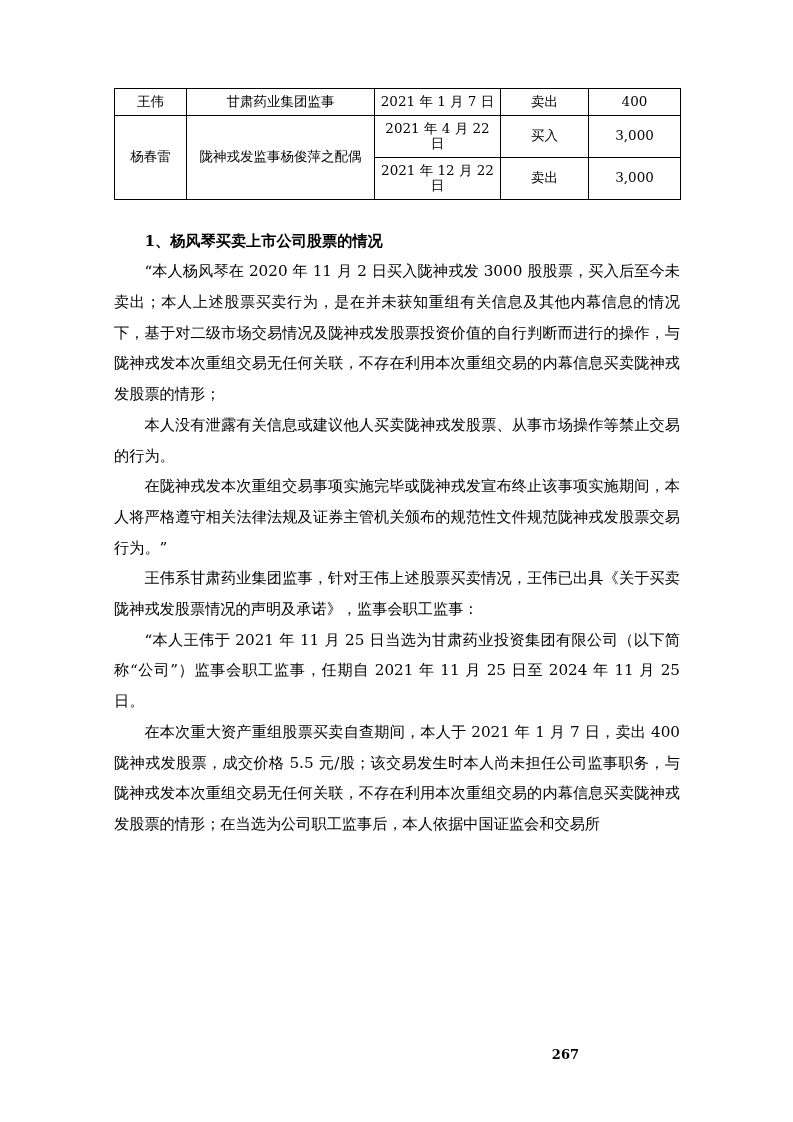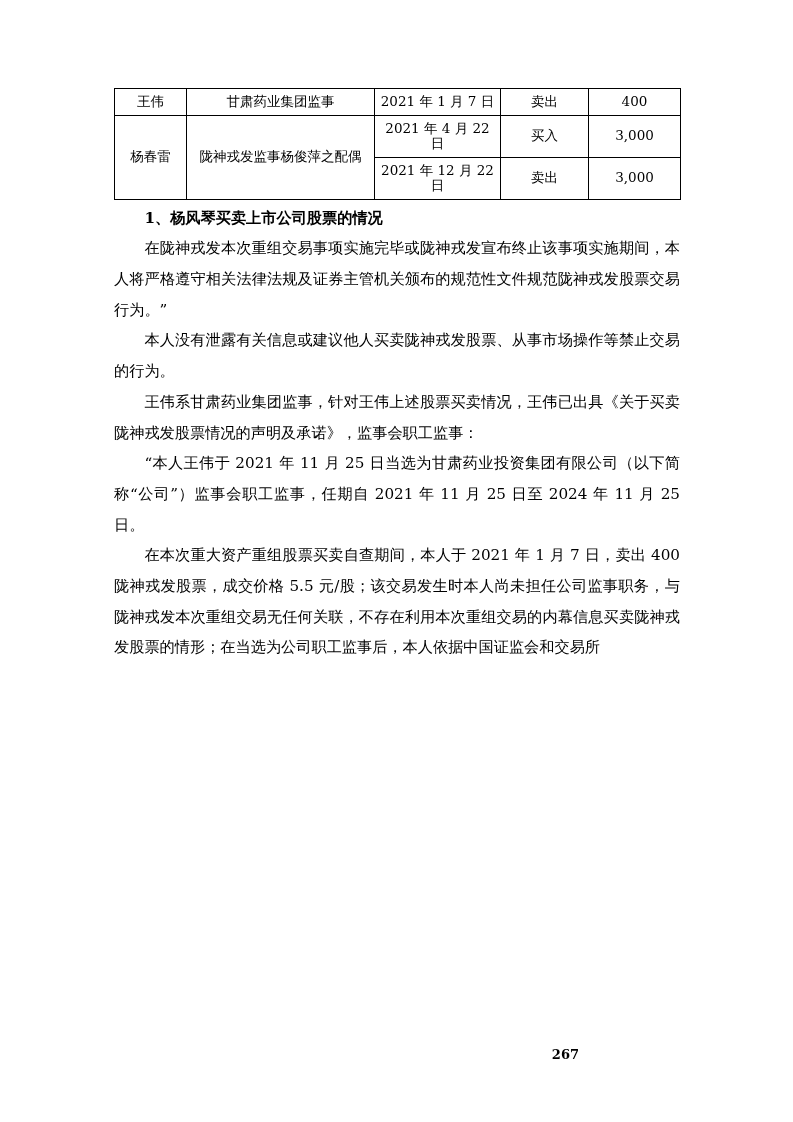--- a/index.html
+++ b/index.html
@@ -54,21 +54,21 @@
   p.para {
     margin: 0;
     font-size: 15.2px;
     line-height: 2.02;
     text-align: justify;
     text-justify: inter-ideograph;
     text-indent: 2em;
     font-family: "DejaVu Serif", "Liberation Serif", serif;
   }
   p.first-after-table {
-    margin-top: 3px;
+    margin-top: 26px;
   }
   p.bold {
     font-weight: bold;
   }
 
   
   .page-number {
     position: absolute;
     right: 114px;
     bottom: 60px;
@@ -108,22 +108,23 @@
         </tr>
         <tr>
           <td>2021 年 12 月 22 日</td>
           <td>卖出</td>
           <td>3,000</td>
         </tr>
       </tbody>
     </table>
 
     <p class="para bold first-after-table">1、杨风琴买卖上市公司股票的情况</p>
+    <p class="para">“本人杨风琴在 2020 年 11 月 2 日买入陇神戎发 3000 股股票，买入后至今未卖出；本人上述股票买卖行为，是在并未获知重组有关信息及其他内幕信息的情况下，基于对二级市场交易情况及陇神戎发股票投资价值的自行判断而进行的操作，与陇神戎发本次重组交易无任何关联，不存在利用本次重组交易的内幕信息买卖陇神戎发股票的情形；</p>
+    <p class="para">本人没有泄露有关信息或建议他人买卖陇神戎发股票、从事市场操作等禁止交易的行为。</p>
     <p class="para">在陇神戎发本次重组交易事项实施完毕或陇神戎发宣布终止该事项实施期间，本人将严格遵守相关法律法规及证券主管机关颁布的规范性文件规范陇神戎发股票交易行为。”</p>
-    <p class="para">本人没有泄露有关信息或建议他人买卖陇神戎发股票、从事市场操作等禁止交易的行为。</p>
     <p class="para">王伟系甘肃药业集团监事，针对王伟上述股票买卖情况，王伟已出具《关于买卖陇神戎发股票情况的声明及承诺》，监事会职工监事：</p>
     <p class="para">“本人王伟于 2021 年 11 月 25 日当选为甘肃药业投资集团有限公司（以下简称“公司”）监事会职工监事，任期自 2021 年 11 月 25 日至 2024 年 11 月 25 日。</p>
     <p class="para">在本次重大资产重组股票买卖自查期间，本人于 2021 年 1 月 7 日，卖出 400 陇神戎发股票，成交价格 5.5 元/股；该交易发生时本人尚未担任公司监事职务，与陇神戎发本次重组交易无任何关联，不存在利用本次重组交易的内幕信息买卖陇神戎发股票的情形；在当选为公司职工监事后，本人依据中国证监会和交易所</p>
 
   </div>
 
   <div class="page-number">267</div>
 </div>
 
 </body></html>

